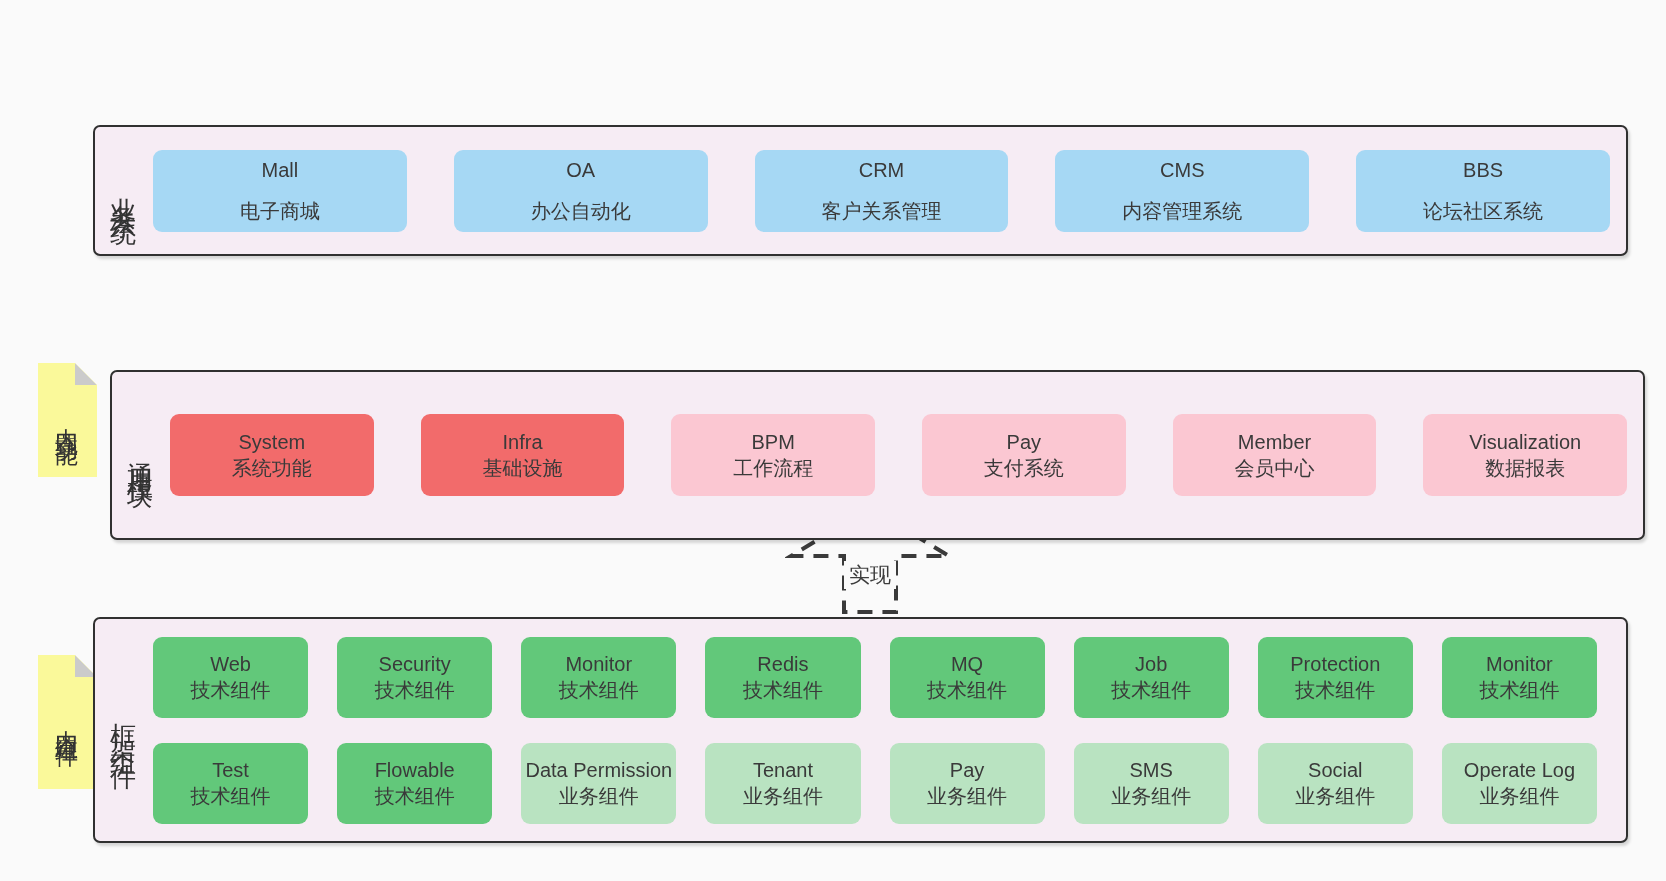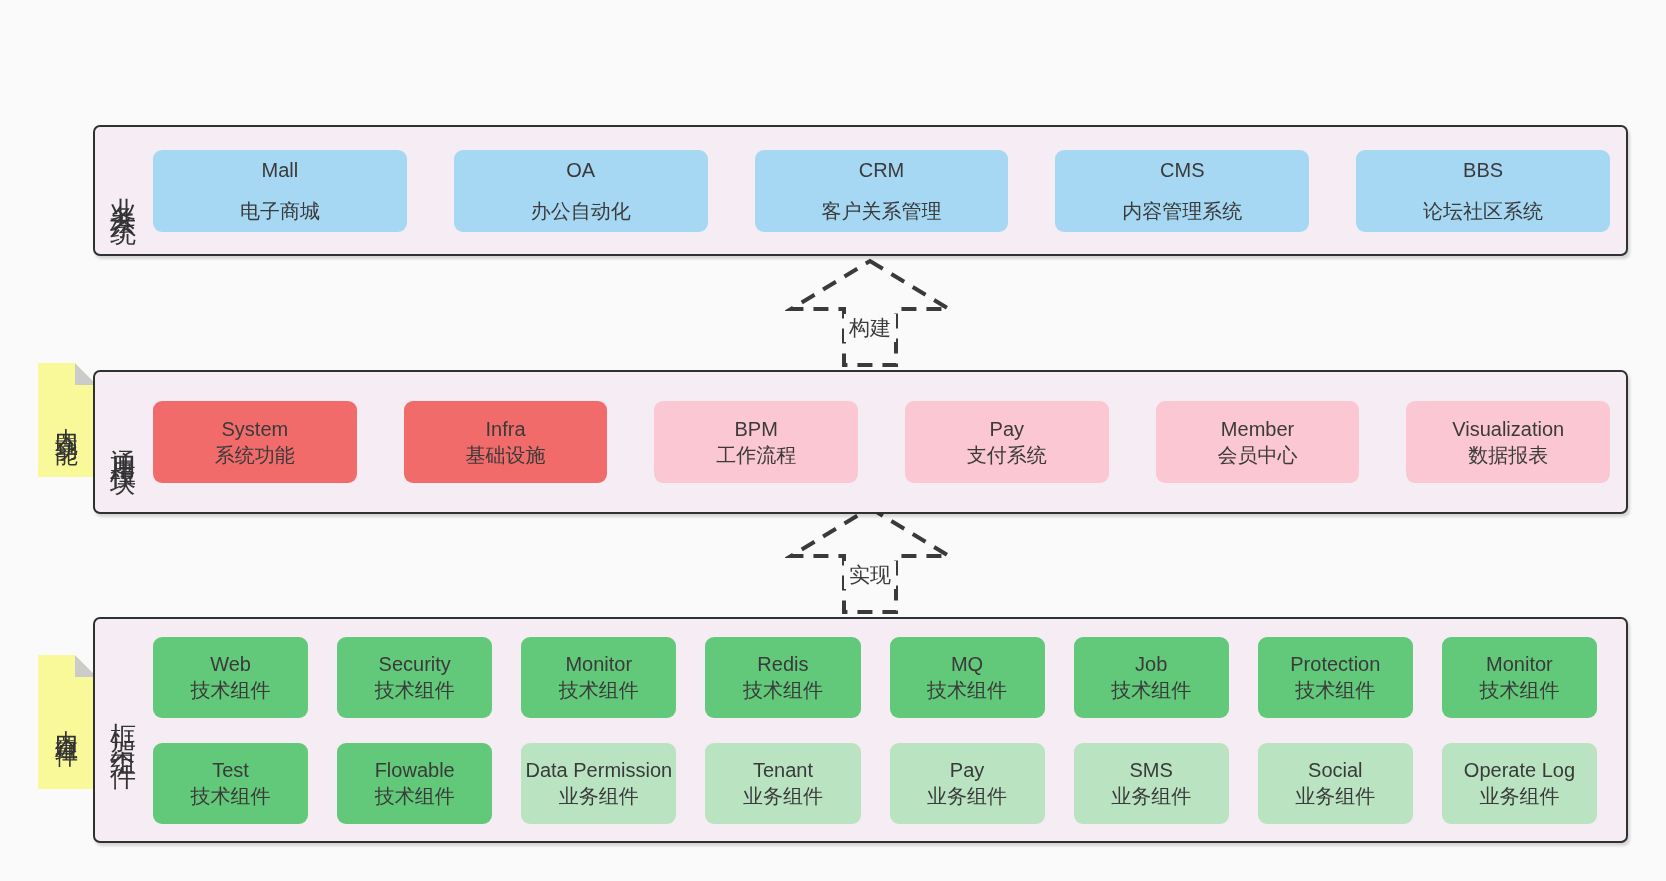--- a/index.html
+++ b/index.html
@@ -3,21 +3,21 @@
 <meta charset="utf-8">
 <style>
   html,body{margin:0;padding:0;background:#fafafa;}
   body{font-family:"Liberation Sans","DejaVu Sans",sans-serif;}
   .page{position:relative;width:1666px;height:881px;background:var(--pageBg);overflow:hidden;color:var(--text);}
 
   .band{position:absolute;left:93px;width:1535px;box-sizing:border-box;
         background:var(--bandBg);border:2px solid var(--border);border-radius:7px;
         display:flex;z-index:1;box-shadow:2px 3px 3px rgba(0,0,0,0.15);}
   #band-business{top:125px;height:131px;}
-  #band-modules{top:370px;height:144px;}
+  #band-modules{top:370px;height:170px;margin-left:17px;}
   #band-framework{top:617px;height:226px;}
 
   .vlabel{flex:0 0 58px;display:flex;align-items:center;justify-content:center;
           writing-mode:vertical-rl;text-orientation:upright;
           font-size:26px;letter-spacing:7px;color:#333;}
   #band-framework .vlabel{letter-spacing:14px;}
 
   .boxes{flex:1;display:flex;align-items:center;gap:47px;padding-right:16px;}
   .box{flex:1;height:82px;border-radius:9px;display:flex;flex-direction:column;
        align-items:center;justify-content:center;text-align:center;
@@ -82,26 +82,20 @@
         <div>CMS</div>
         <div>内容管理系统</div>
       </div>
       <div class="box blue">
         <div>BBS</div>
         <div>论坛社区系统</div>
       </div>
     </div>
   </section>
 
-  <div class="arrow" id="arrow-build">
-    <svg width="170" height="112" viewBox="0 0 170 112">
-      <polygon points="85,4 164,52 111,52 111,108 59,108 59,52 6,52" fill="none" stroke="#3a3a3a" stroke-width="4" stroke-dasharray="15 10"></polygon>
-    </svg>
-    <span class="arrow-label">构建</span>
-  </div>
 
   <section class="band" id="band-modules">
     <div class="vlabel">通用模块</div>
     <div class="boxes">
       <div class="box red">
         <div>System</div>
         <div>系统功能</div>
       </div>
       <div class="box red">
         <div>Infra</div>

